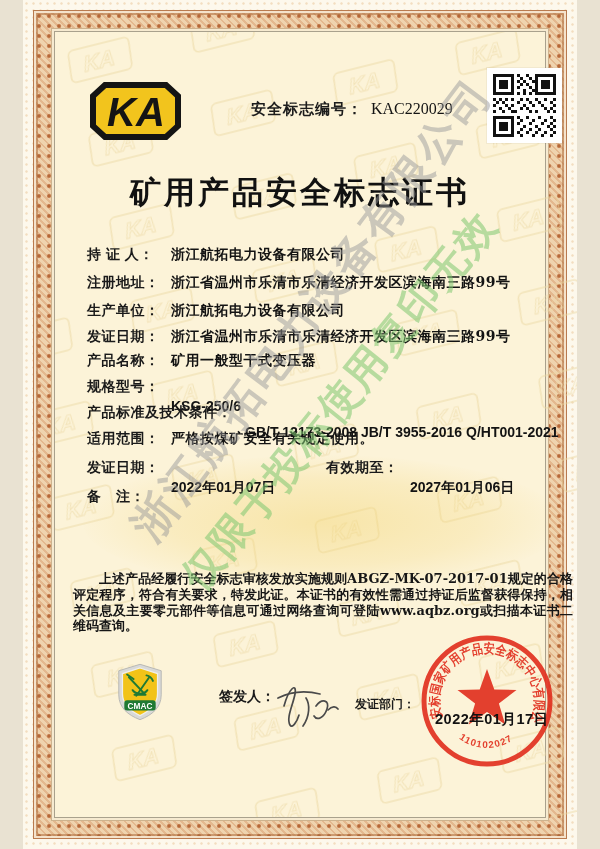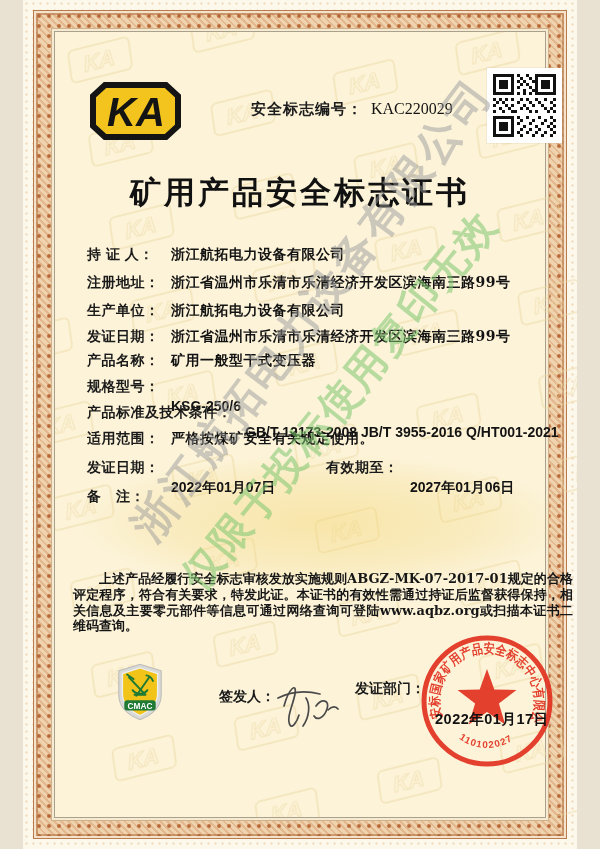--- a/index.html
+++ b/index.html
@@ -55,21 +55,21 @@
          font-family:"DejaVu Serif", serif; letter-spacing:0.5px; }
   .fval.alt{ font-family:"Liberation Sans", sans-serif; letter-spacing:0;margin-top:20px; }
   .notice{
     left:50px; top:571px; width:500px; z-index:2;
     font-size:13px; line-height:15.8px; font-weight:700; color:#161616;
     font-family:"DejaVu Serif", serif; text-align:justify; text-indent:2em;
   }
   
   .cmac{ left:93px; top:662px; width:48px; height:60px; z-index:2; }
   .signer-lab{ left:196px; top:688px; font-size:14px; font-weight:700; color:#1a1a1a; z-index:2;}
-  .dept-lab{ left:332px; top:680px; font-size:14px; font-weight:700; color:#1a1a1a; z-index:2;}
+  .dept-lab{ left:332px; top:696px; font-size:12px; font-weight:700; color:#1a1a1a; z-index:2;}
   .sig{ left:245px; top:676px; width:76px; height:58px; z-index:2; }
   
   .wm{ z-index:3; pointer-events:none; font-weight:700; font-family:"DejaVu Serif", serif;
        white-space:nowrap; text-align:center; }
   .wm-gray{ left:1px; top:280px; width:576px; font-size:44px; color:rgba(150,150,152,.48);
             transform:rotate(-53deg); letter-spacing:3px;}
   .wm-green{ left:90px; top:394px; width:420px; font-size:41px; color:rgba(125,198,112,.55);
              transform:rotate(-51deg); letter-spacing:2px;}
   
   .seal{ left:396px; top:633px; width:136px; height:136px; z-index:4; }

